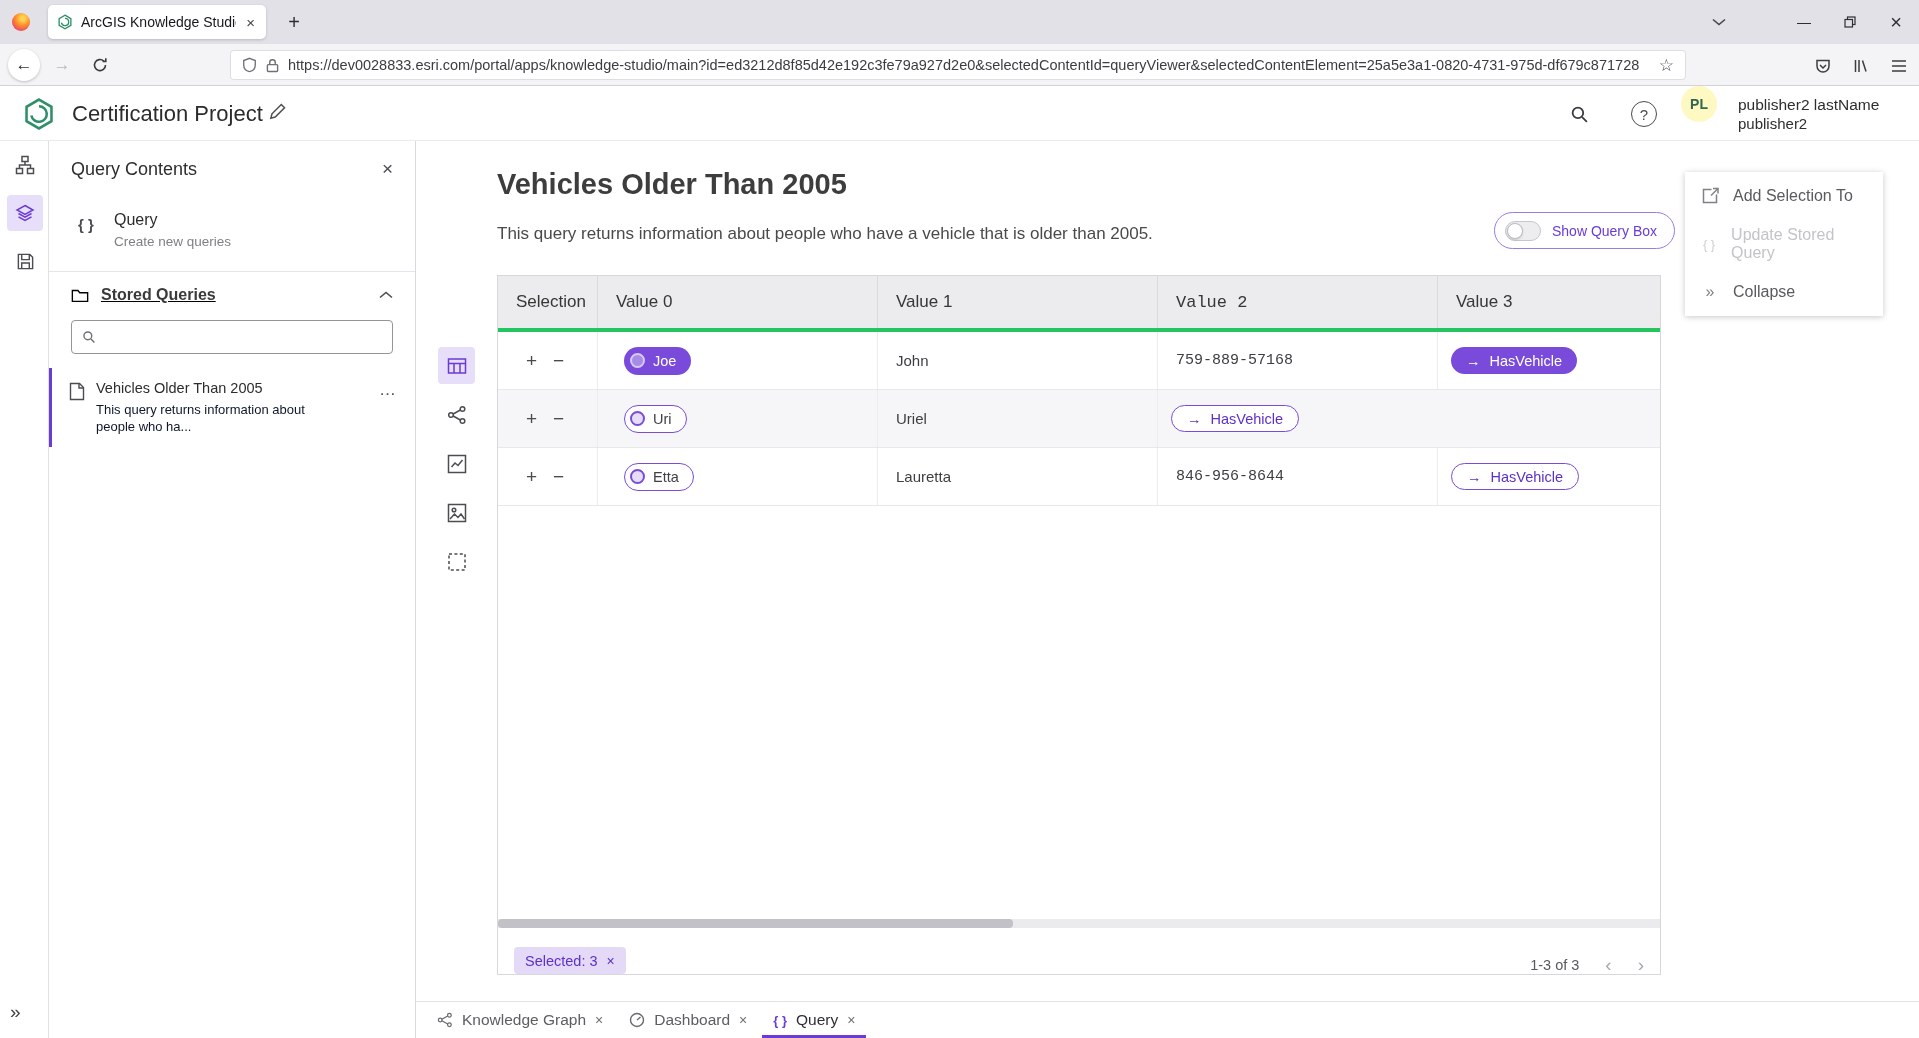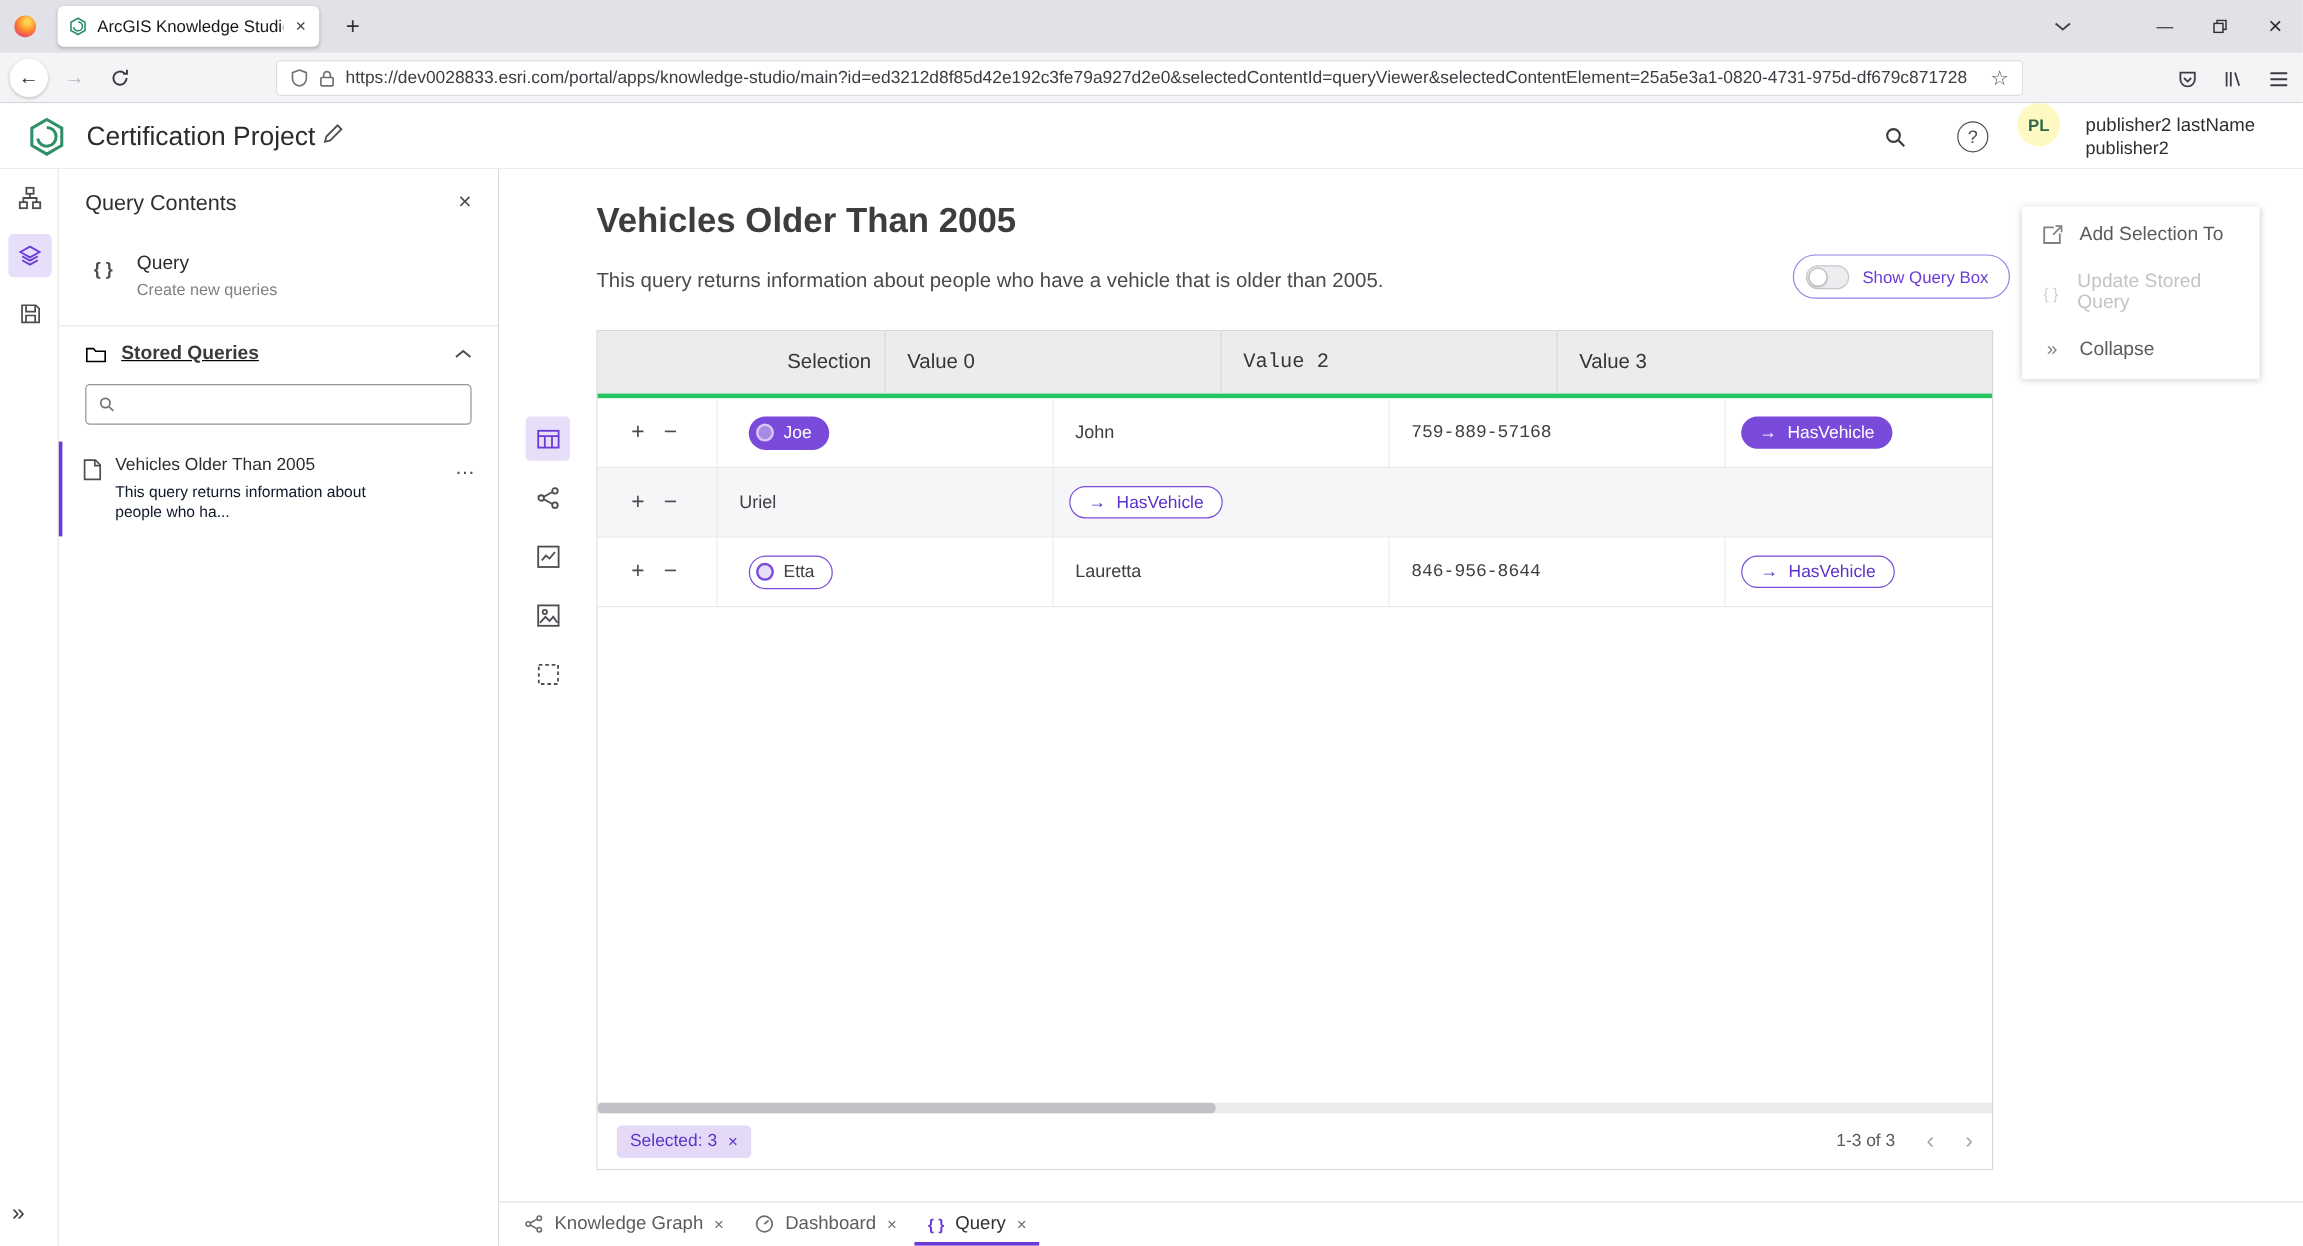--- a/index.html
+++ b/index.html
@@ -135,21 +135,21 @@
 
   .rel-chip { display: inline-flex; align-items: center; gap: 9px; height: 27px; border-radius: 14px;
               padding: 0 15px; font-size: 14.5px; }
   .rel-chip.filled { background: #7a4bdb; color: #fff; }
   .rel-chip.outline { border: 1.5px solid #7a4bdb; color: #5c30c9; background: #fff; }
   .rel-arrow { font-size: 14.5px; }
 
   .hscroll { position: absolute; left: 0; bottom: 46px; width: 100%; height: 9px; background: #ebebee; }
   .hthumb { width: 515px; height: 9px; border-radius: 4px; background: #c1c1c7; }
   .tfooter { position: absolute; left: 0; bottom: 0; width: 100%; height: 46px; display: flex;
-             align-items: center; padding: 0 16px; background: #fff; }
+             align-items: flex-end; padding: 0 16px; background: #fff; }
   .sel-chip { display: inline-flex; align-items: center; gap: 9px; height: 27px; padding: 0 11px;
               background: #e4daf8; border-radius: 4px; color: #5c30c9; font-size: 14.5px; }
   .sel-chip .x { font-size: 14px; }
   .pag { margin-left: auto; display: flex; align-items: center; gap: 26px; color: #58585e; font-size: 14.5px; }
   .pg-btn { color: #a7a7ad; font-size: 19px; line-height: 1; }
 
   
   .ctx { position: absolute; left: 1685px; top: 172px; width: 198px; background: #fff;
          box-shadow: 0 1px 6px rgba(0,0,0,.22); z-index: 20; }
   .ctx-item { display: flex; align-items: center; gap: 13px; height: 48px; padding: 0 15px;
@@ -388,20 +388,21 @@
       <svg width="20" height="20" viewBox="0 0 20 20" fill="none" stroke="currentColor" stroke-width="1.5" stroke-dasharray="3 2.4">
           <rect x="2" y="2" width="16" height="16"></rect>
         </svg>
     </div>
   </div>
 
   <div class="tablebox">
     <div class="thead">
       <div class="th c0">Selection</div>
       <div class="th c1">Value 0</div>
+      <div class="th c2">Value 1</div>
       <div class="th c3">Value 2</div>
       <div class="th c4">Value 3</div>
     </div>
 
     <div class="trow">
       <div class="td c0">
         <span class="rowbtn">+</span>
         <span class="rowbtn">−</span>
       </div>
       <div class="td c1">
@@ -417,20 +418,26 @@
           <span class="rel-arrow">→</span>
           <span>HasVehicle</span>
         </span>
       </div>
     </div>
 
     <div class="trow alt">
       <div class="td c0">
         <span class="rowbtn">+</span>
         <span class="rowbtn">−</span>
+      </div>
+      <div class="td c1">
+        <span class="entity-chip outline">
+          <span class="entity-dot"></span>
+          <span>Uri</span>
+        </span>
       </div>
       <div class="td c2">Uriel</div>
       <div class="td c4">
         <span class="rel-chip outline">
           <span class="rel-arrow">→</span>
           <span>HasVehicle</span>
         </span>
       </div>
     </div>
 

